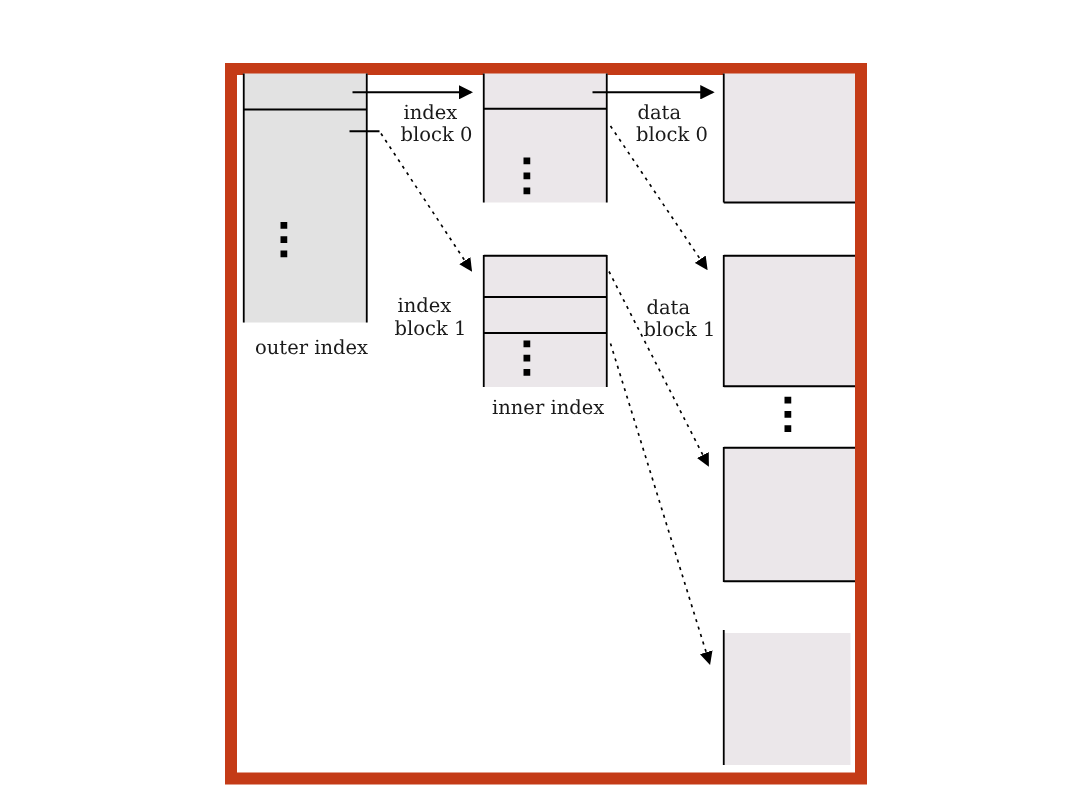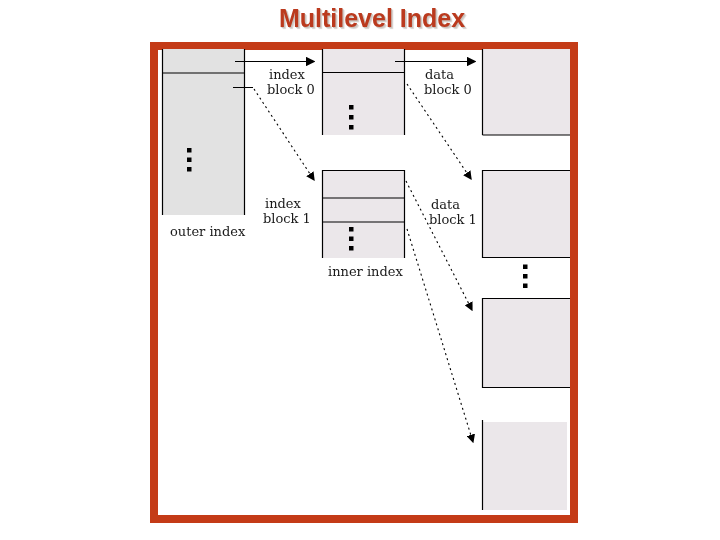--- a/index.html
+++ b/index.html
@@ -21,21 +21,20 @@
     font-family: "DejaVu Serif", "Liberation Serif", serif;
     font-size: 13px; fill: #1a1a1a;
   }
   .dot { fill: #000000; }
 </style>
 </head>
 <body>
 
 <div class="slide">
 
-  <h1 class="slide-title">Multilevel Index</h1>
 
   <svg class="diagram-svg" width="720" height="540" viewBox="0 0 720 540" xmlns="http://www.w3.org/2000/svg">
 
     <defs>
       <marker id="arrowhead" viewBox="0 0 10 10" refX="8.5" refY="5" markerWidth="8" markerHeight="8" orient="auto-start-reverse">
         <path d="M0,0 L10,5 L0,10 z" fill="#000000"></path>
       </marker>
     </defs>
 
     <rect x="154" y="46" width="420" height="473" fill="none" stroke="#c43b17" stroke-width="8"></rect>

